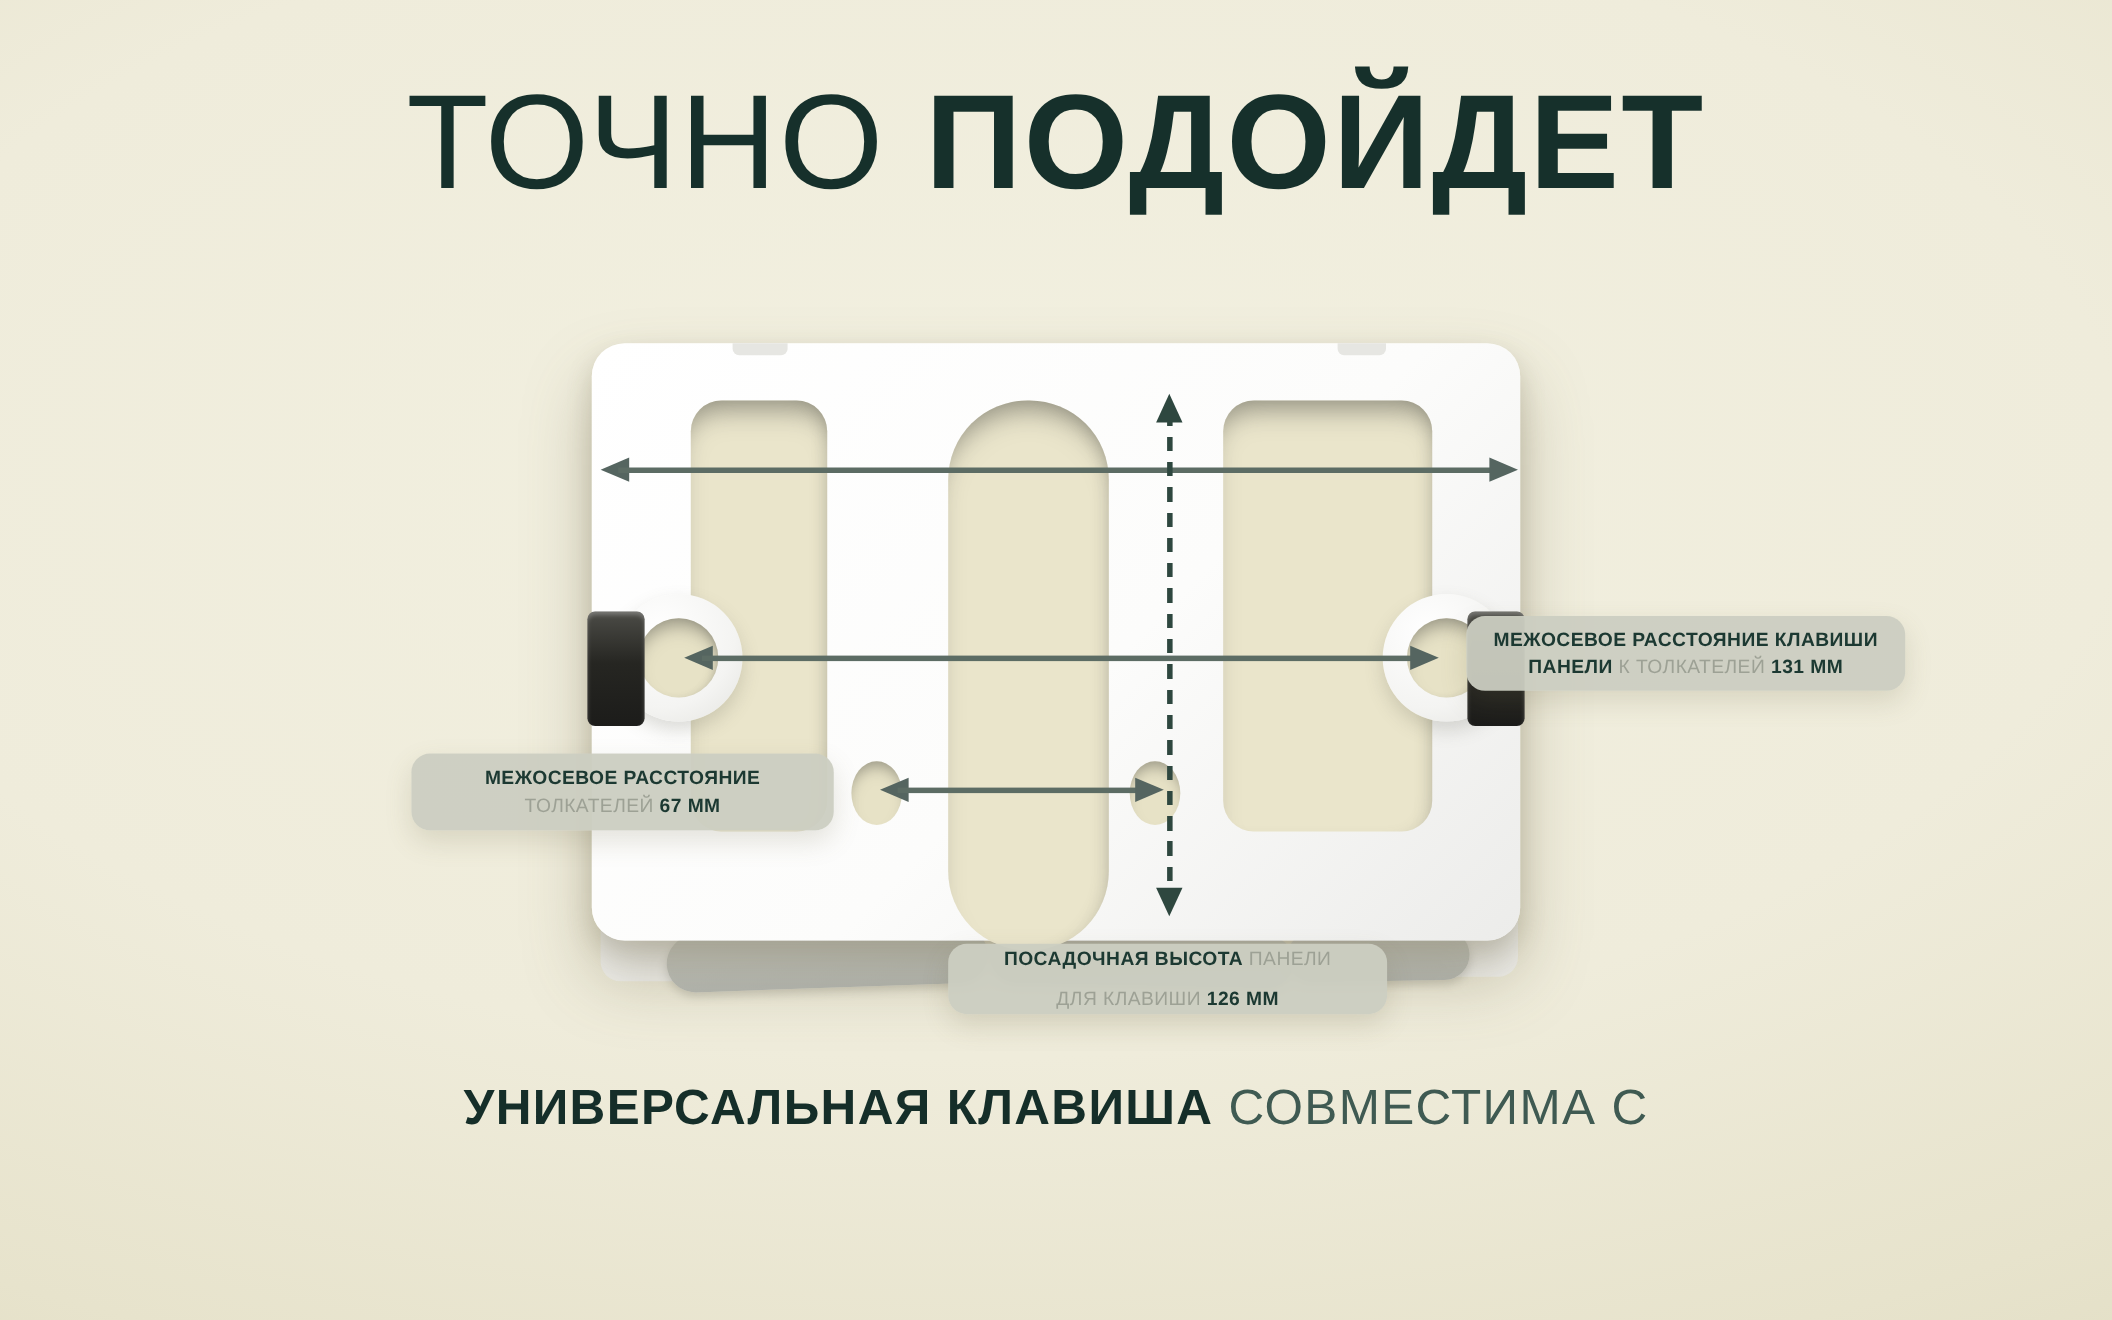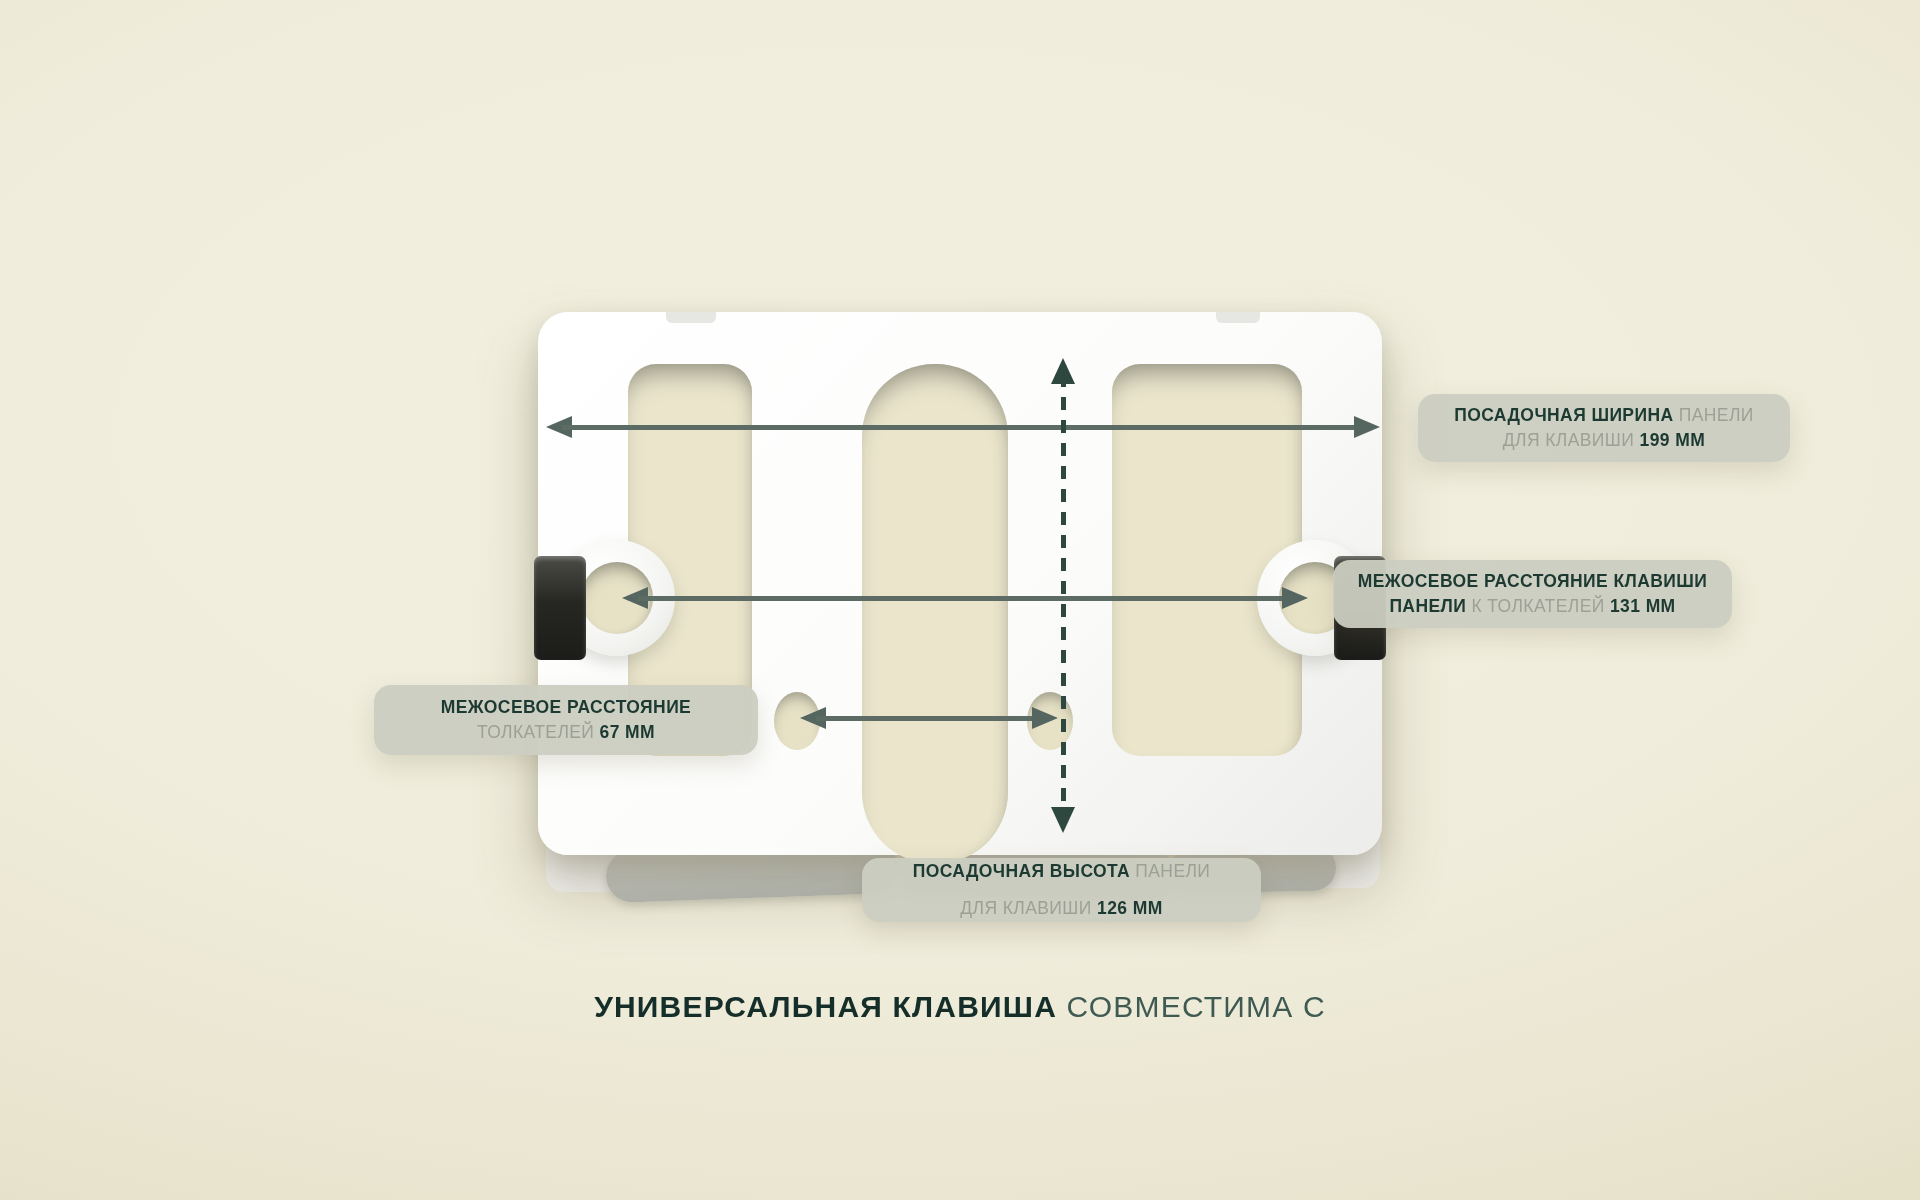--- a/index.html
+++ b/index.html
@@ -93,29 +93,31 @@
   }
   .callout b{color:#1c3932;font-weight:800;}
   .co-width  {left:1418px;top:394px;width:372px;height:68px;}
   .co-mount  {left:1333px;top:560px;width:399px;height:68px;}
   .co-push   {left:374px; top:685px;width:384px;height:70px;}
   .co-height {left:862px; top:858px;width:399px;height:64px;gap:12px;}
 
   
   .tagline{
     position:absolute;left:0;top:975px;width:100%;margin:0;text-align:center;
-    font-size:30px;line-height:64px;letter-spacing:1.2px;color:#3f5a52;font-weight:300;
+    font-size:45px;line-height:64px;letter-spacing:1.2px;color:#3f5a52;font-weight:300;
   }
   .tagline b{color:#152e29;font-weight:800;}
 </style>
 </head>
 <body>
 
 <div class="stage">
 
+  <h1 class="headline"><span>ТОЧНО</span>
+    <span class="w-bold">ПОДОЙДЕТ</span></h1>
 
   <div class="tab tab-left"></div>
   <div class="tab tab-right"></div>
   <div class="spring spring-a"></div>
   <div class="spring spring-b"></div>
   <div class="spring spring-c"></div>
 
   <div class="frame">
     <div class="notch" style="left:128px;width:50px;"></div>
     <div class="notch" style="left:678px;width:44px;"></div>
@@ -146,26 +148,20 @@
     <span class="head head-l"></span>
     <span class="shaft"></span>
     <span class="head head-r"></span>
   </div>
   <div class="v-arrow" style="left:1063px;top:358px;height:475px;">
     <span class="vhead vhead-t"></span>
     <span class="vshaft"></span>
     <span class="vhead vhead-b"></span>
   </div>
 
-  <div class="callout co-width">
-    <div><b>ПОСАДОЧНАЯ ШИРИНА</b>
-      <span>ПАНЕЛИ</span></div>
-    <div><span>ДЛЯ КЛАВИШИ</span>
-      <b>199 ММ</b></div>
-  </div>
 
   <div class="callout co-mount">
     <div><b>МЕЖОСЕВОЕ РАССТОЯНИЕ КЛАВИШИ</b></div>
     <div><b>ПАНЕЛИ</b>
       <span>К ТОЛКАТЕЛЕЙ</span>
       <b>131 ММ</b></div>
   </div>
 
   <div class="callout co-push">
     <div><b>МЕЖОСЕВОЕ РАССТОЯНИЕ</b></div>

